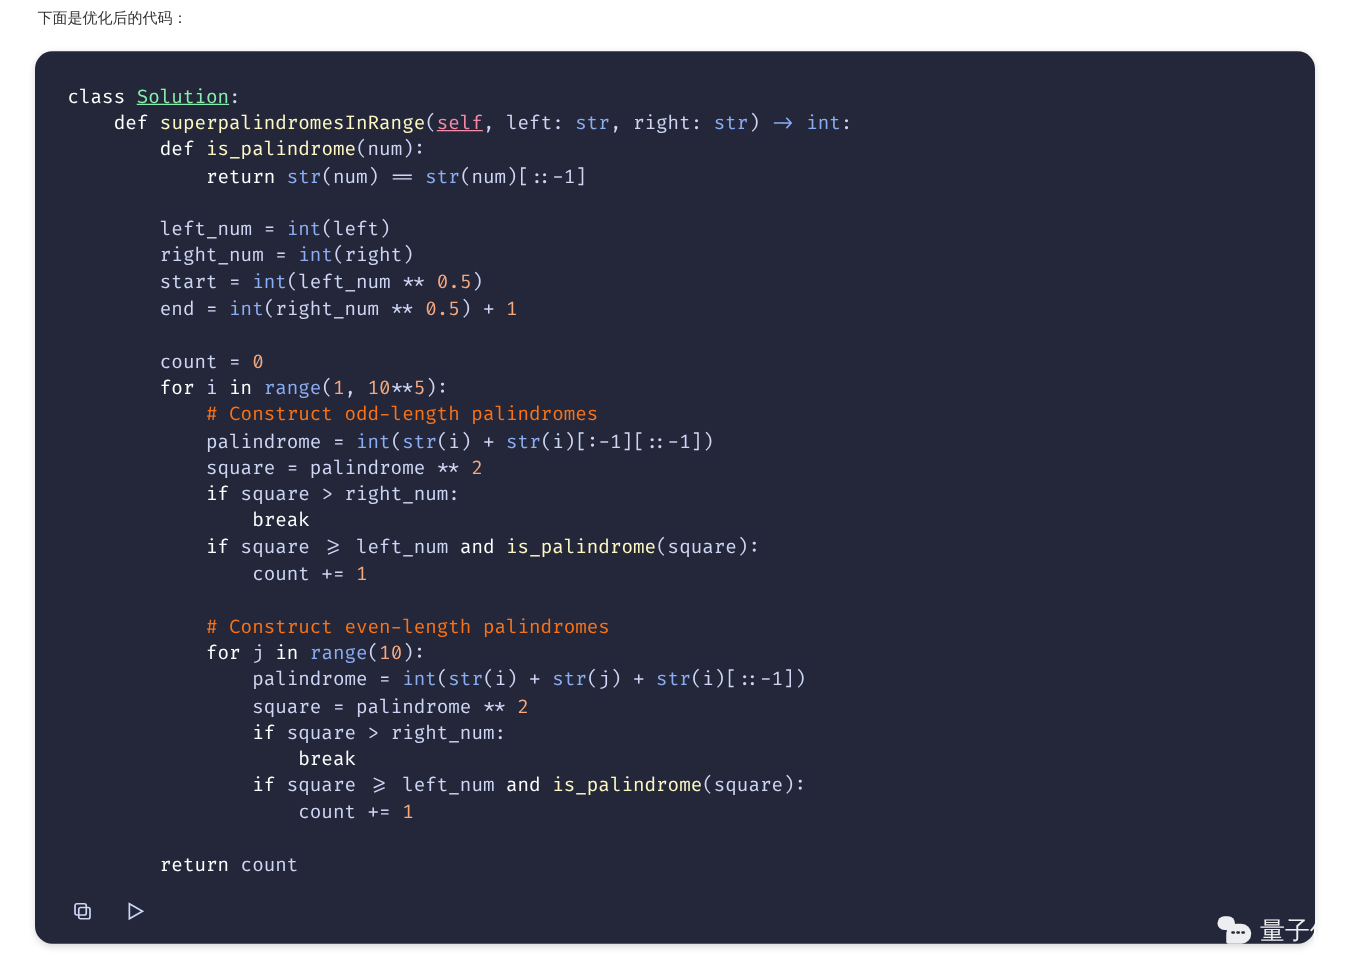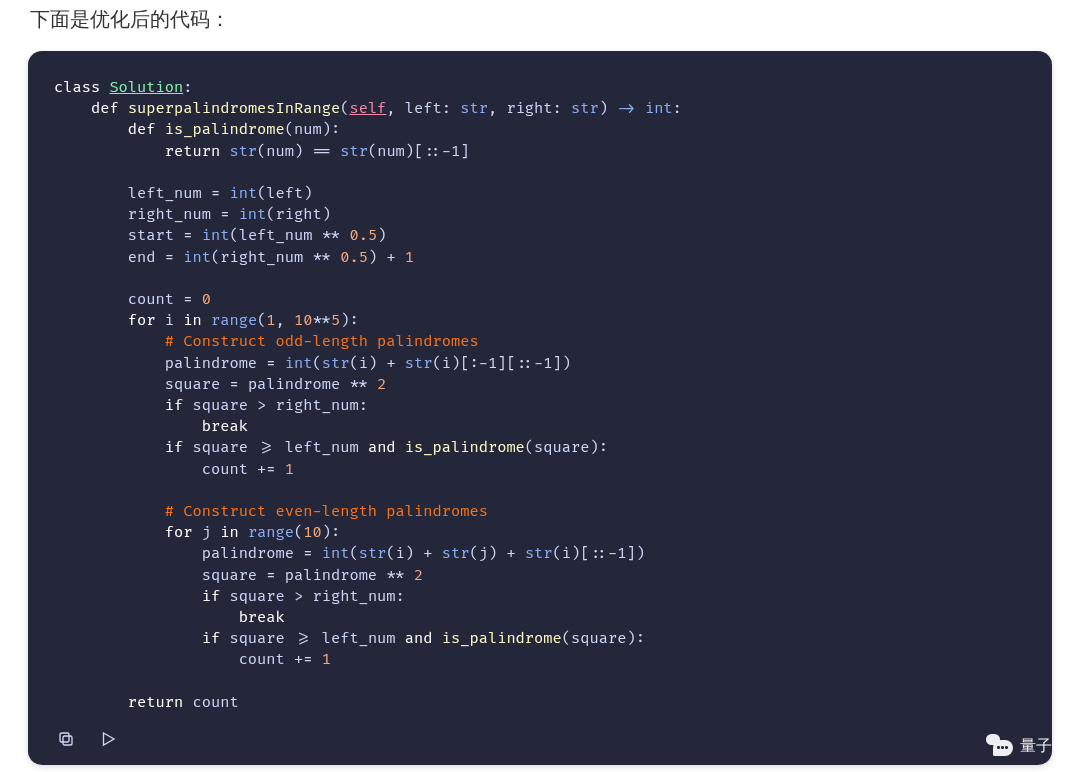--- a/index.html
+++ b/index.html
@@ -10,21 +10,21 @@
     width: 1080px;
     height: 772px;
     overflow: hidden;
     position: relative;
   }
   .page {
     padding: 6px 28px 0 28px;
   }
   .intro {
     margin: 0 0 18px 2px;
-    font-size: 20px;
+    font-size: 12px;
     color: #333;
     letter-spacing: 0px;
   }
   .code-card {
     background: #24273a;
     border-radius: 14px;
     padding: 26px 26px 14px 26px;
     position: relative;
     box-shadow: 0 2px 6px rgba(0,0,0,0.15);
   }
@@ -63,21 +63,21 @@
     color: #cdd6f4;
   }
   .watermark {
     position: absolute;
     right: 12px;
     bottom: 14px;
     display: flex;
     align-items: center;
     gap: 4px;
     color: #fff;
-    font-size: 16px;
+    font-size: 20px;
     opacity: 0.92;
     font-family: "PingFang SC", "Microsoft YaHei", sans-serif;
   }
   .wm-icon { position: relative; width: 30px; height: 24px; }
   .bubble {
     position: absolute;
     background: #fff;
     border-radius: 50% 50% 50% 50%;
   }
   .bubble.big { width: 20px; height: 16px; left: 7px; top: 6px; border-radius: 10px 10px 10px 2px; }

